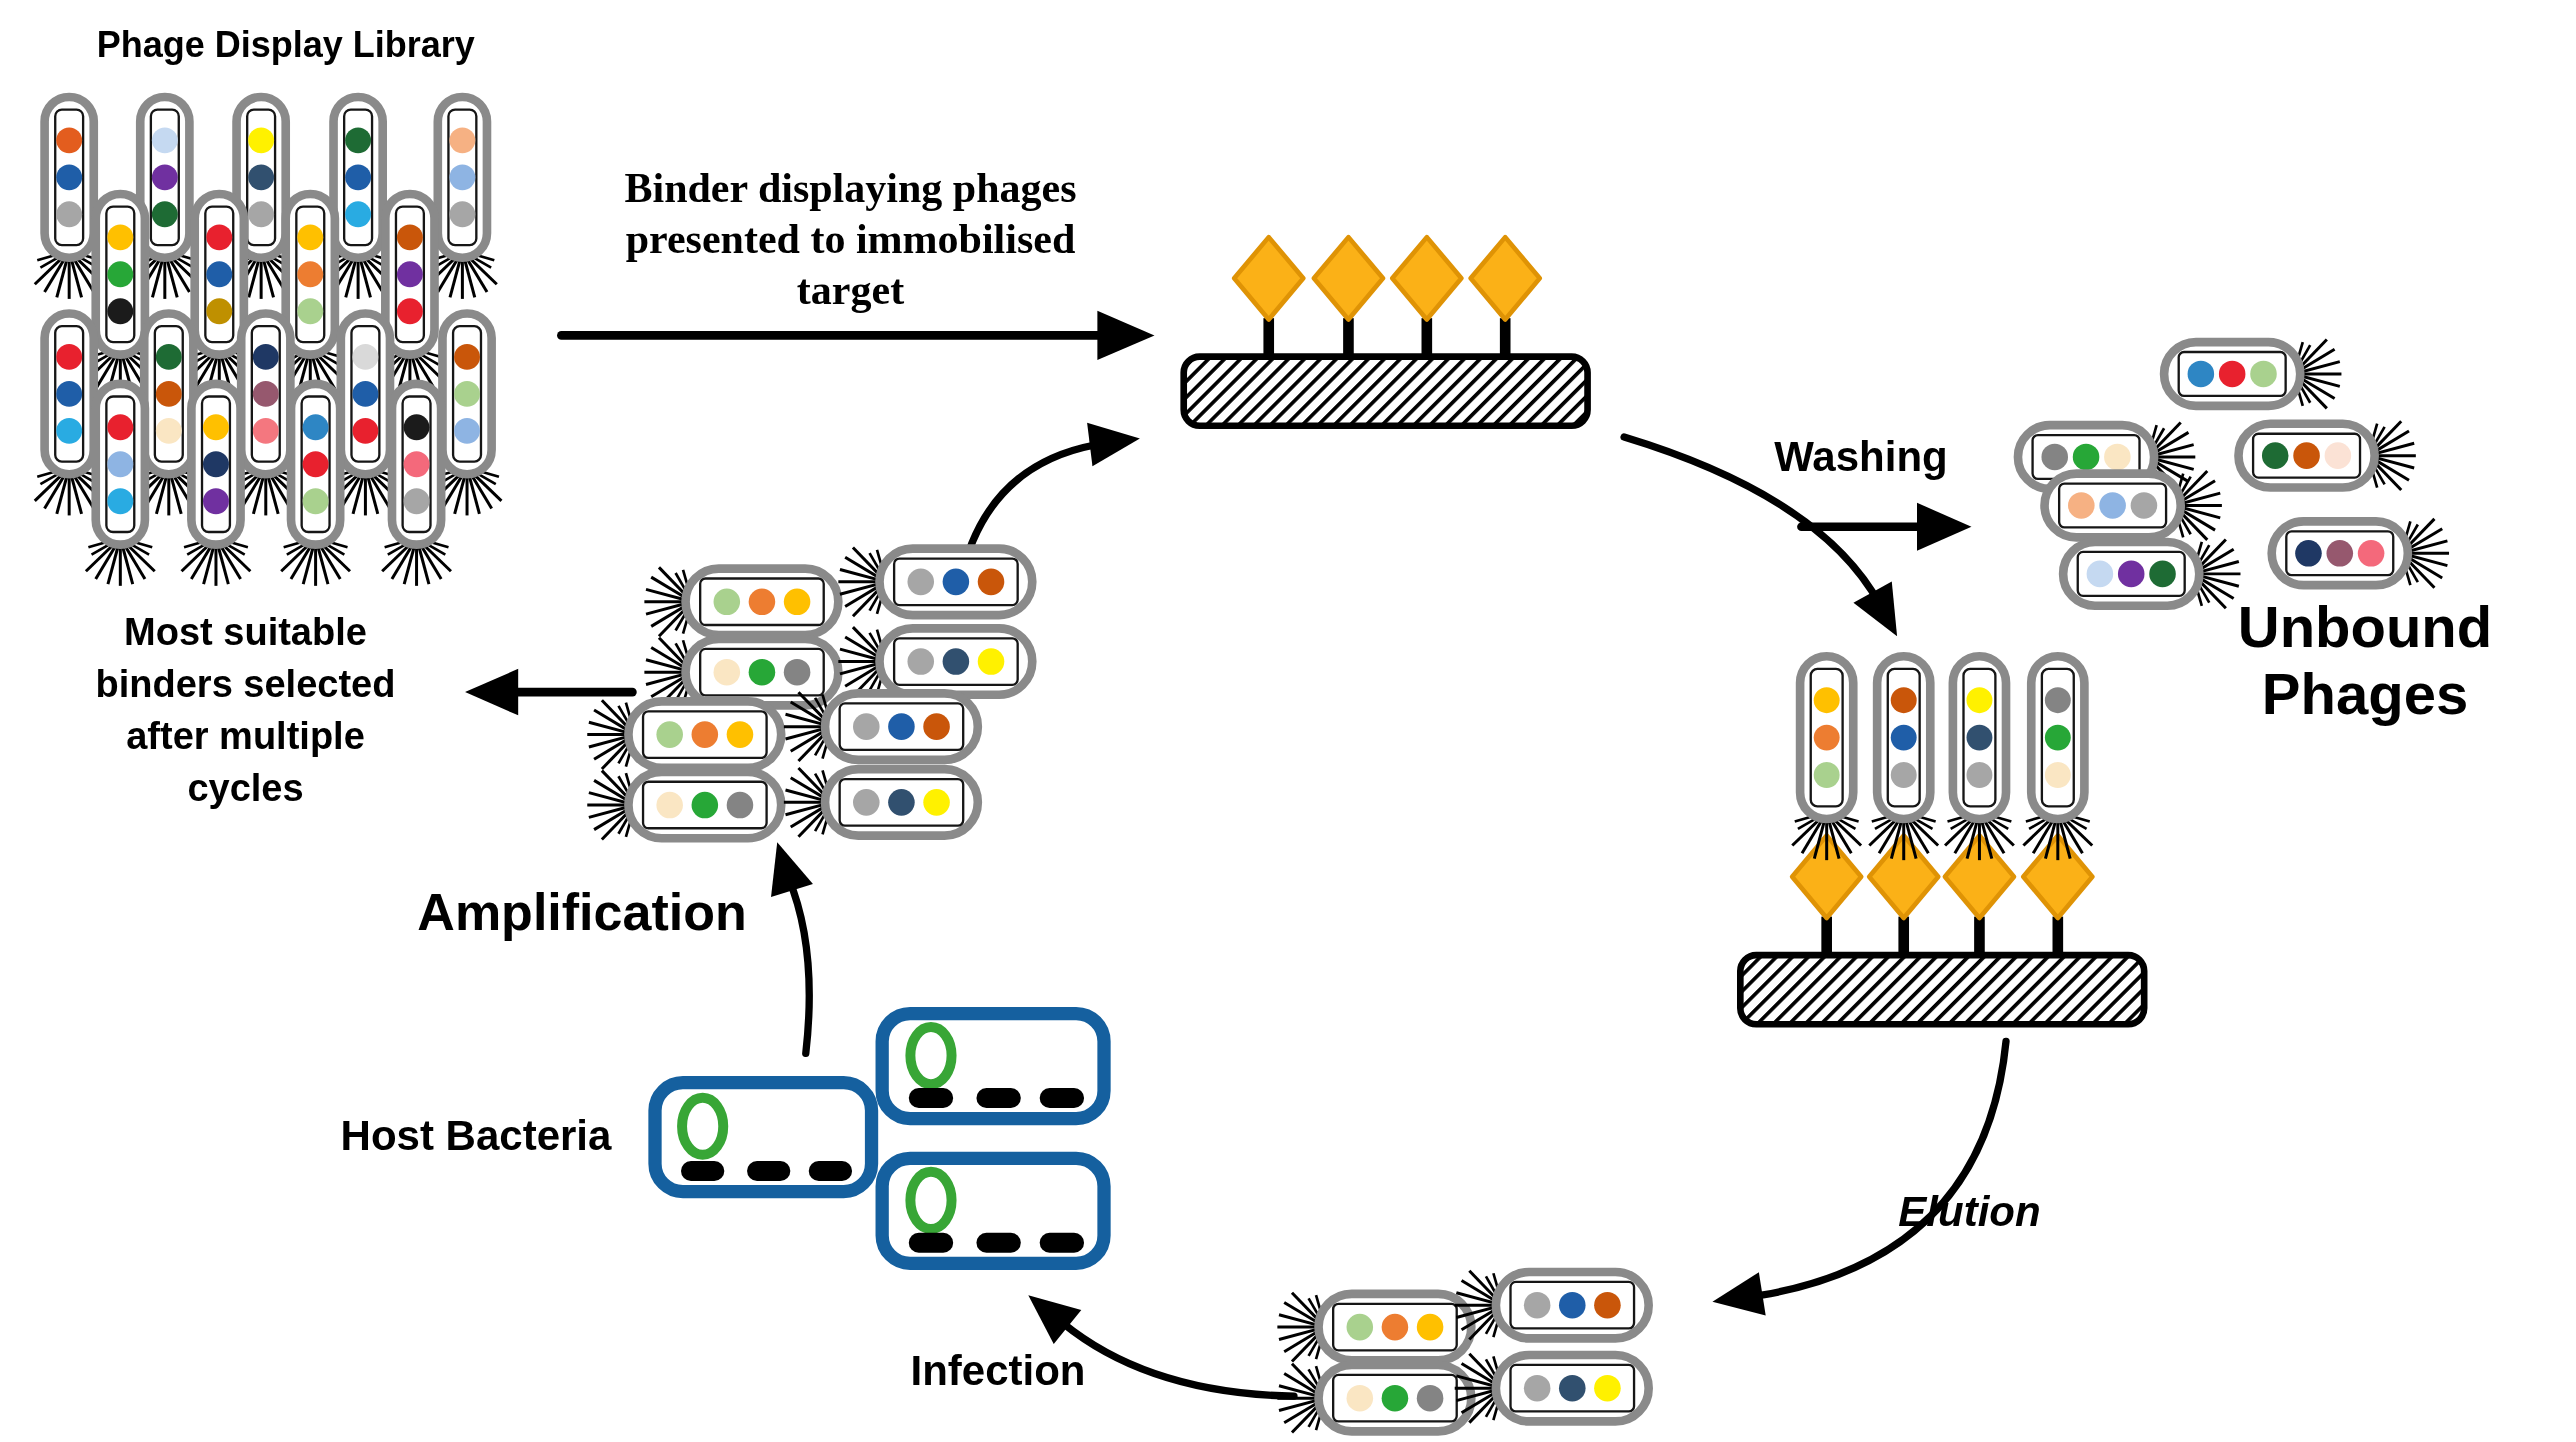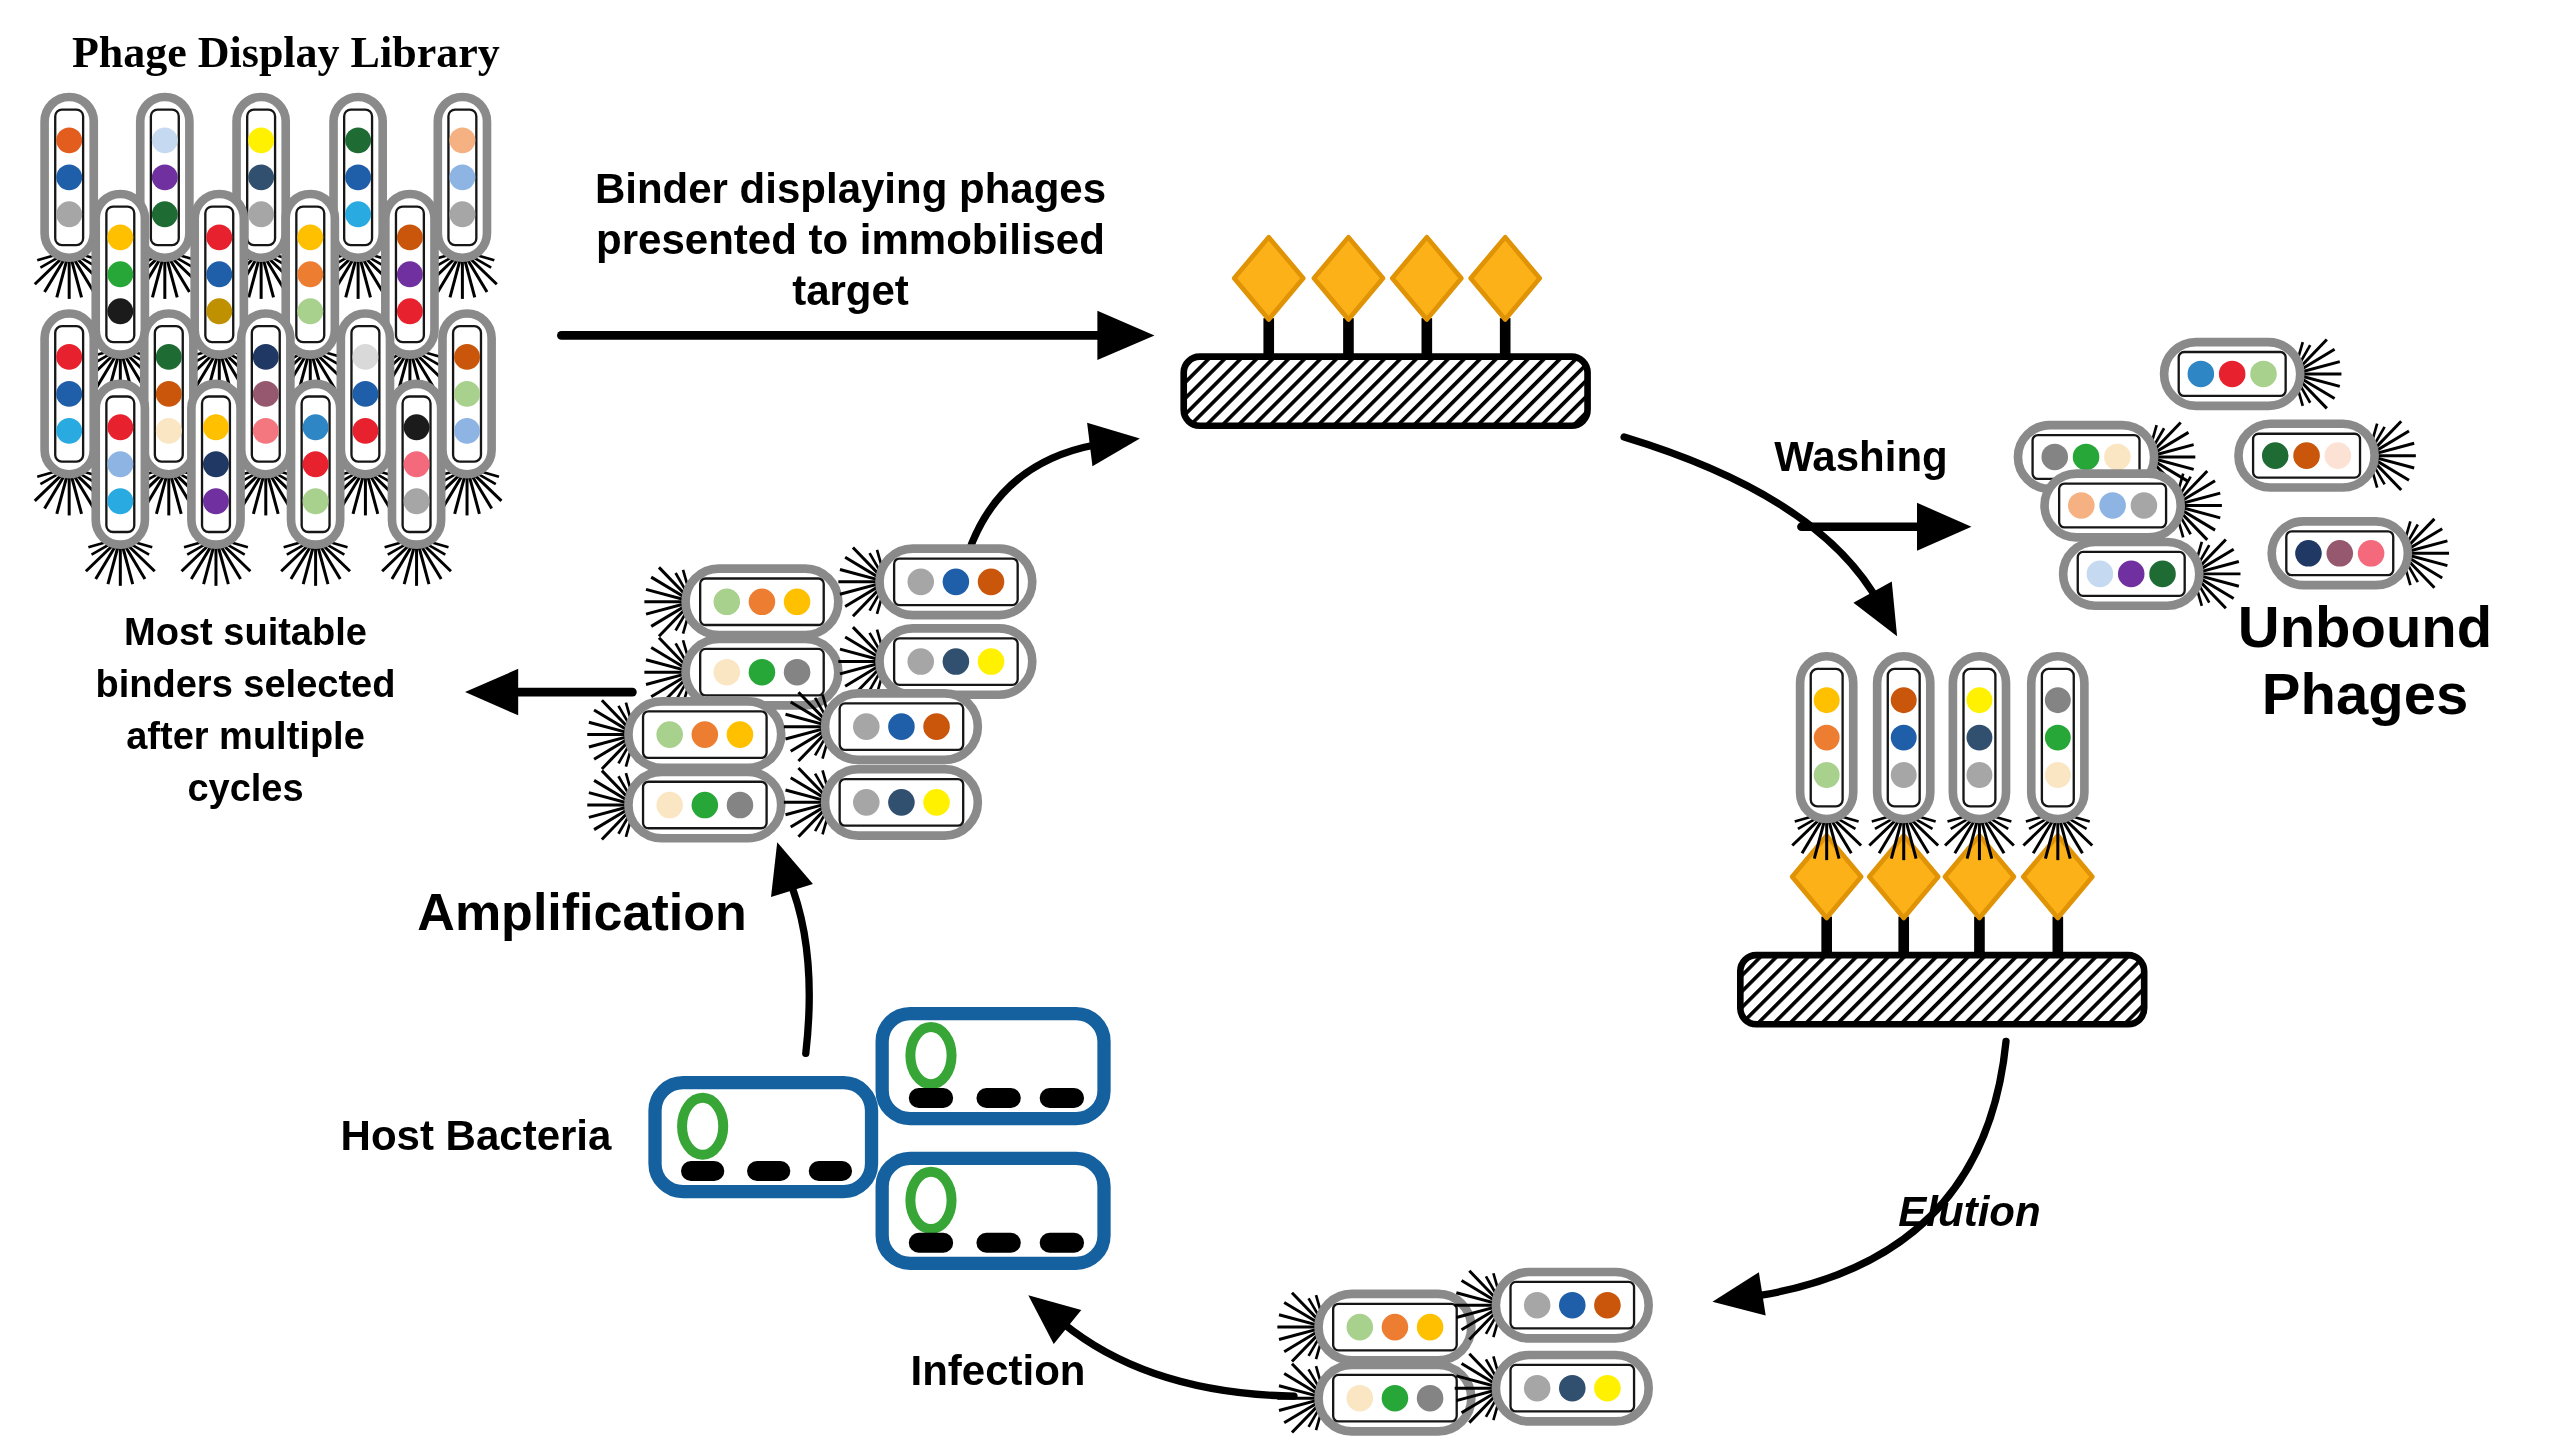--- a/index.html
+++ b/index.html
@@ -1,21 +1,21 @@
 <!DOCTYPE html>
 <html style="font-size:10.6px"><head>
 <meta charset="utf-8">
 <style>
   html,body{margin:0;padding:0;background:#fff;}
   #stage{position:relative;width:2576px;height:1442px;background:#fff;overflow:hidden;}
   #diagram-svg{position:absolute;left:0;top:0;}
   .lbl{position:absolute;font-family:"Liberation Sans",sans-serif;font-weight:bold;color:#000;
        text-align:center;white-space:pre-line;}
-  #lbl-title{left:13.3px;top:26px;width:545px;font-size:44px;line-height:53px;font-family:Liberation Serif, serif;}
-  #lbl-binder{left:550px;top:163px;width:601px;font-size:42px;line-height:51px;}
+  #lbl-title{left:13.3px;top:18px;width:545px;font-size:36px;line-height:53px;}
+  #lbl-binder{left:550px;top:163px;width:601px;font-size:42px;line-height:51px;font-family:Liberation Serif, serif;}
   #lbl-washing{left:1735px;top:433px;width:252px;font-size:42px;text-align:center;}
   #lbl-unbound{left:2159px;top:593px;width:412px;font-size:58px;}
   #lbl-elution{left:1860px;top:1188px;width:219px;font-size:42px;font-style:italic;}
   #lbl-infection{left:882px;top:1347px;width:232px;font-size:42px;}
   #lbl-amplification{left:416px;top:882px;width:332px;font-size:52px;}
   #lbl-host{left:310px;top:1112px;width:332px;font-size:42px;}
   #lbl-most{left:53px;top:606px;width:385px;font-size:38px;line-height:52px;}
 </style>
 </head>
 <body>

